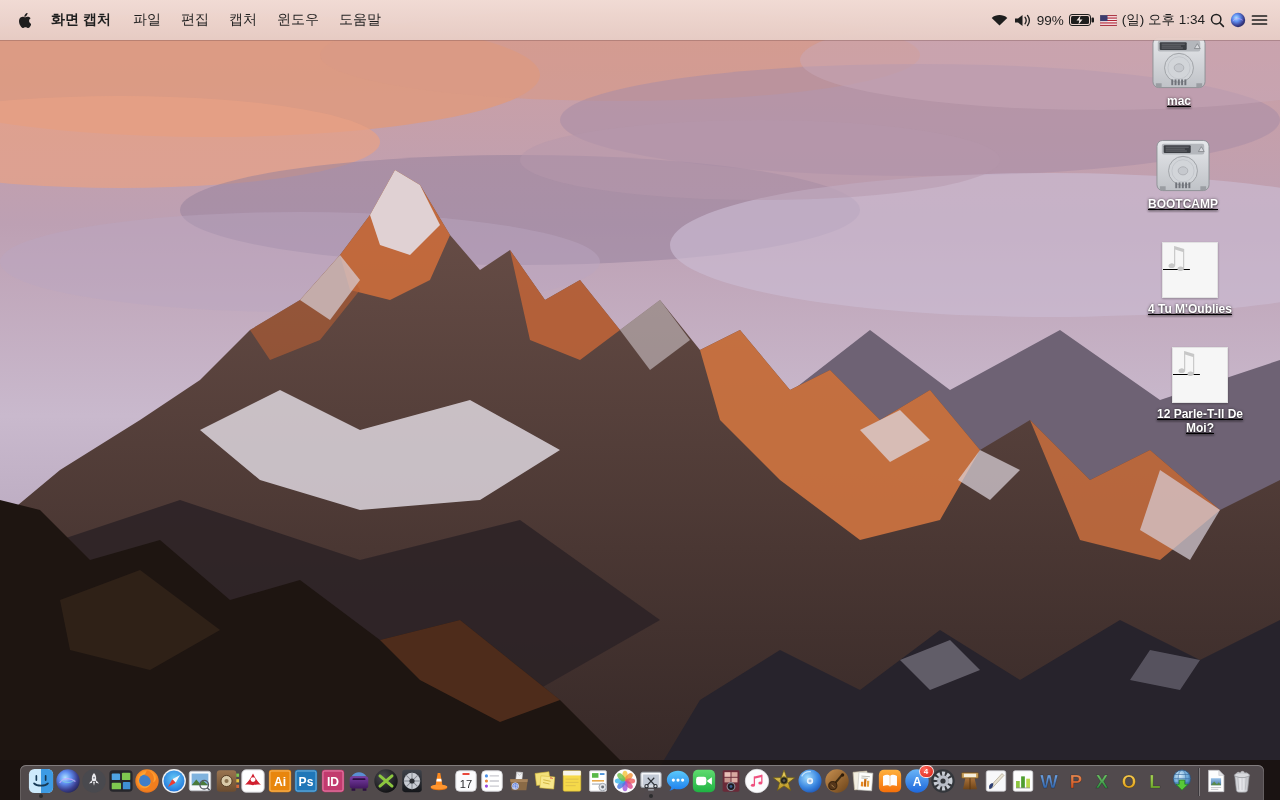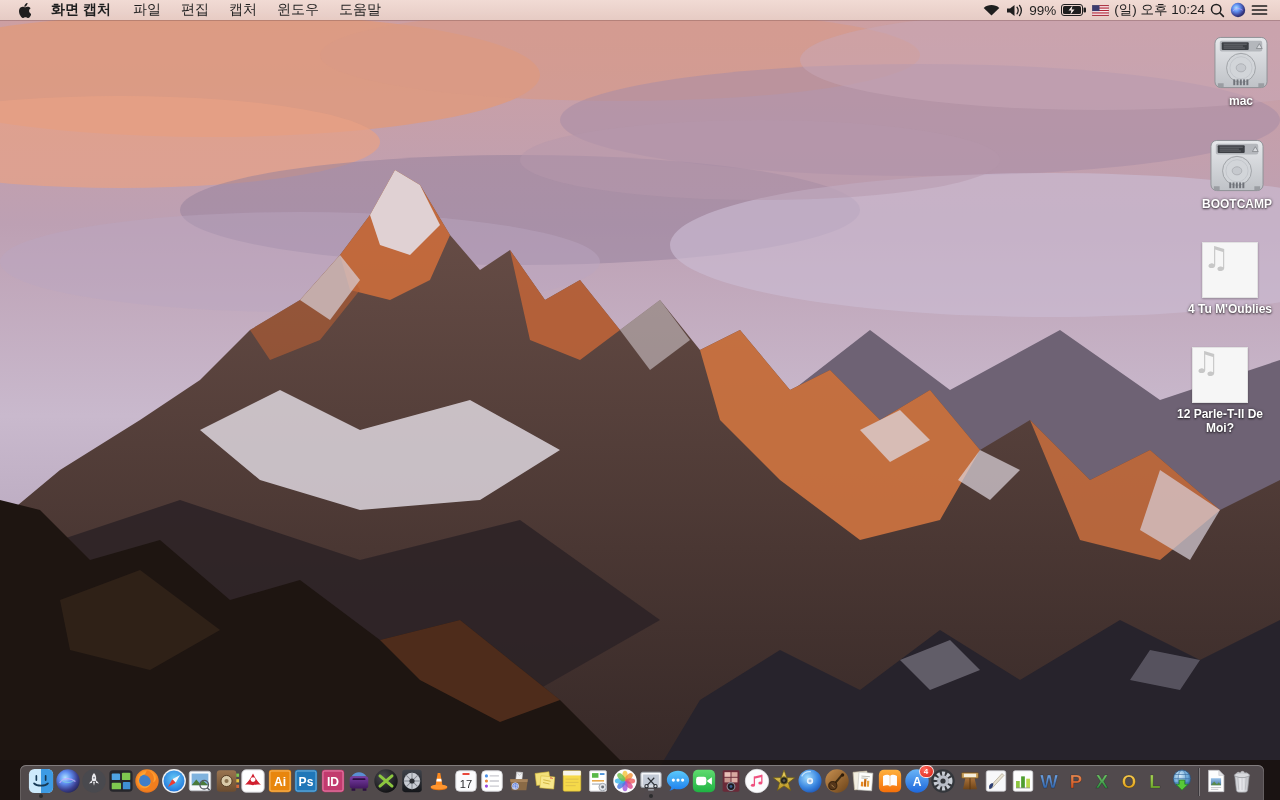--- a/index.html
+++ b/index.html
@@ -6,37 +6,37 @@
   body{
     width:1280px;height:800px;position:relative;overflow:hidden;
     font-family:"Liberation Sans","DejaVu Sans",sans-serif;
     background:#9a8aa0;
   }
   
   .wallpaper{position:absolute;inset:0;z-index:0;}
   .wallpaper svg{display:block;width:1280px;height:800px;}
   
   .menubar{
-    position:absolute;top:0;left:0;right:0;height:20px;z-index:50;
+    position:absolute;top:0;left:0;right:0;height:40px;z-index:50;
     display:flex;align-items:center;padding:0 12px;box-sizing:border-box;
     background:linear-gradient(180deg,rgba(242,221,214,.96),rgba(231,205,198,.96));
     box-shadow:0 1px 0 rgba(120,80,80,.35);
     font-size:14px;color:#1e1e1e;
   }
   .mb-left{display:flex;align-items:center;}
   .apple{display:flex;align-items:center;margin:0 10px 0 6px;}
   .mb-menu{padding:0 10px;white-space:nowrap;}
   .mb-menu.bold{font-weight:bold;padding-right:12px;}
   .mb-right{margin-left:auto;display:flex;align-items:center;gap:5px;}
   .status-item{display:flex;align-items:center;}
   .status-text{white-space:nowrap;font-size:13.5px;}
   
   .desktop-icons{
     position:absolute;top:36px;right:8px;width:124px;z-index:10;
-    display:flex;flex-direction:column;align-items:flex-end;gap:31px;
+    display:flex;flex-direction:column;align-items:flex-start;gap:31px;text-decoration:underline;
   }
   .desk-item{display:flex;flex-direction:column;align-items:center;cursor:default;}
   .desk-item .dicon{display:block;}
   .audio-file{
     width:54px;height:54px;background:#f6f6f6;border:1px solid #e2e2e2;
     box-shadow:0 1px 2px rgba(0,0,0,.28);
     display:flex;align-items:center;justify-content:center;
   }
   .audio-file .note{font-family:"DejaVu Sans",sans-serif;font-size:30px;color:#c7c7c7;line-height:1;}
   .desk-label{
@@ -169,21 +169,21 @@
           <rect width="17" height="11" fill="#fff"></rect>
           <rect y="0" width="17" height="1.2" fill="#b22234"></rect>
           <rect y="2.45" width="17" height="1.2" fill="#b22234"></rect>
           <rect y="4.9" width="17" height="1.2" fill="#b22234"></rect>
           <rect y="7.35" width="17" height="1.2" fill="#b22234"></rect>
           <rect y="9.8" width="17" height="1.2" fill="#b22234"></rect>
           <rect width="7.5" height="6.1" fill="#3c3b6e"></rect>
           <rect width="17" height="11" fill="none" stroke="#9a8a8a" stroke-width=".4"></rect>
         </svg>
       </span>
-      <span class="status-item status-text">(일) 오후 10:24</span>
+      <span class="status-item status-text">(일) 오후 1:34</span>
       <span class="status-item">
         <svg width="15" height="15" viewBox="0 0 15 15">
           <circle cx="6.2" cy="6.2" r="4.7" fill="none" stroke="#1e1e1e" stroke-width="1.5"></circle>
           <path d="M9.8 9.8l3.6 3.6" stroke="#1e1e1e" stroke-width="1.6" stroke-linecap="round"></path>
         </svg>
       </span>
       <span class="status-item">
         <svg width="16" height="16" viewBox="0 0 28 28">
           <defs>
             <radialGradient id="sirim" cx="38%" cy="36%" r="75%">

